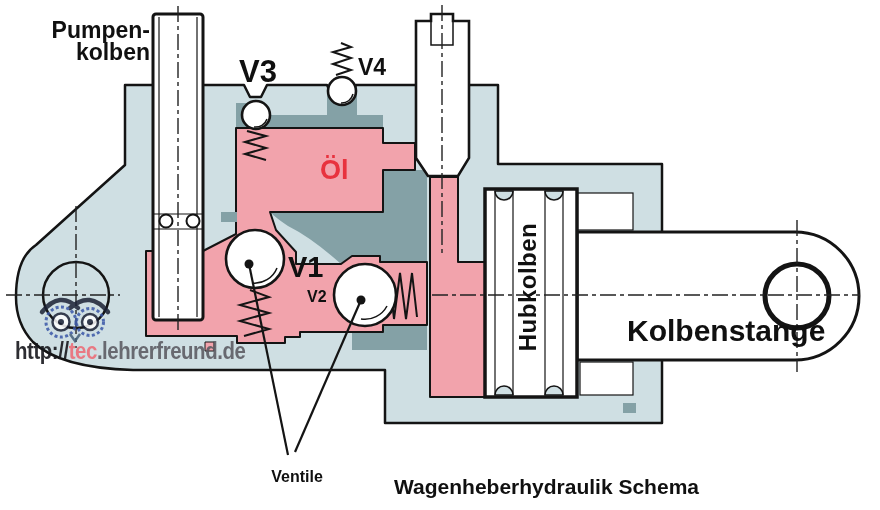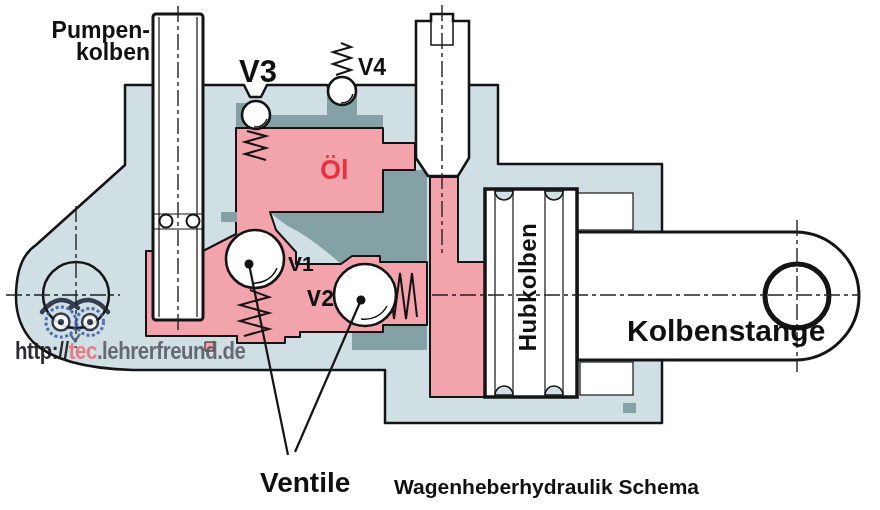--- a/index.html
+++ b/index.html
@@ -5,26 +5,26 @@
   html,body{margin:0;padding:0;background:#fff;}
   .stage{position:relative;width:880px;height:510px;background:#fff;overflow:hidden;
          font-family:"Liberation Sans",sans-serif;}
   .stage svg{position:absolute;left:0;top:0;}
   .lbl{position:absolute;font-weight:700;color:#101010;white-space:nowrap;line-height:1.0;}
   .lbl-pump{left:40px;top:19px;width:110px;text-align:right;font-size:23px;line-height:22px;}
   .lbl-relief{left:471px;top:17px;font-size:23px;}
   .lbl-v3{left:239px;top:56px;font-size:31px;}
   .lbl-v4{left:358px;top:56px;font-size:23px;}
   .lbl-oil{left:320px;top:157px;font-size:27px;color:var(--c-oil_text);}
-  .lbl-v1{left:288px;top:253px;font-size:21px;}
-  .lbl-v2{left:307px;top:289px;font-size:23px;font-family:Liberation Mono, monospace;}
+  .lbl-v1{left:288px;top:253px;font-size:29px;}
+  .lbl-v2{left:307px;top:289px;font-size:16px;}
   .lbl-hub{left:528px;top:287px;font-size:24px;letter-spacing:.5px;
            transform:translate(-50%,-50%) rotate(-90deg);}
   .lbl-rod{left:627px;top:316px;font-size:30px;}
-  .lbl-ventile{left:260px;top:469px;width:74px;text-align:right;font-size:28px;}
+  .lbl-ventile{left:260px;top:469px;width:74px;text-align:center;font-size:16px;}
   .lbl-title{left:394px;top:476px;font-size:21px;}
   .wm{position:absolute;left:15px;top:337px;font-size:24px;font-weight:700;
       letter-spacing:-.5px;transform:scaleX(.85);transform-origin:left top;opacity:.9;}
   .wm .p1{color:var(--c-wm_black);} .wm .p2{color:var(--c-wm_red);} .wm .p3{color:var(--c-wm_gray);}
   
   .f-body{fill:var(--c-body);stroke:var(--c-line);stroke-width:2.5;stroke-linejoin:round;}
   .f-slate{fill:var(--c-slate);stroke:none;}
   .f-pink{fill:var(--c-pink);stroke:var(--c-line);stroke-width:2;stroke-linejoin:round;}
   .f-white{fill:#fff;stroke:var(--c-line);}
   .sw3{stroke-width:3;} .sw26{stroke-width:2.6;} .sw12{stroke-width:1.2;} .sw15{stroke-width:1.5;}

